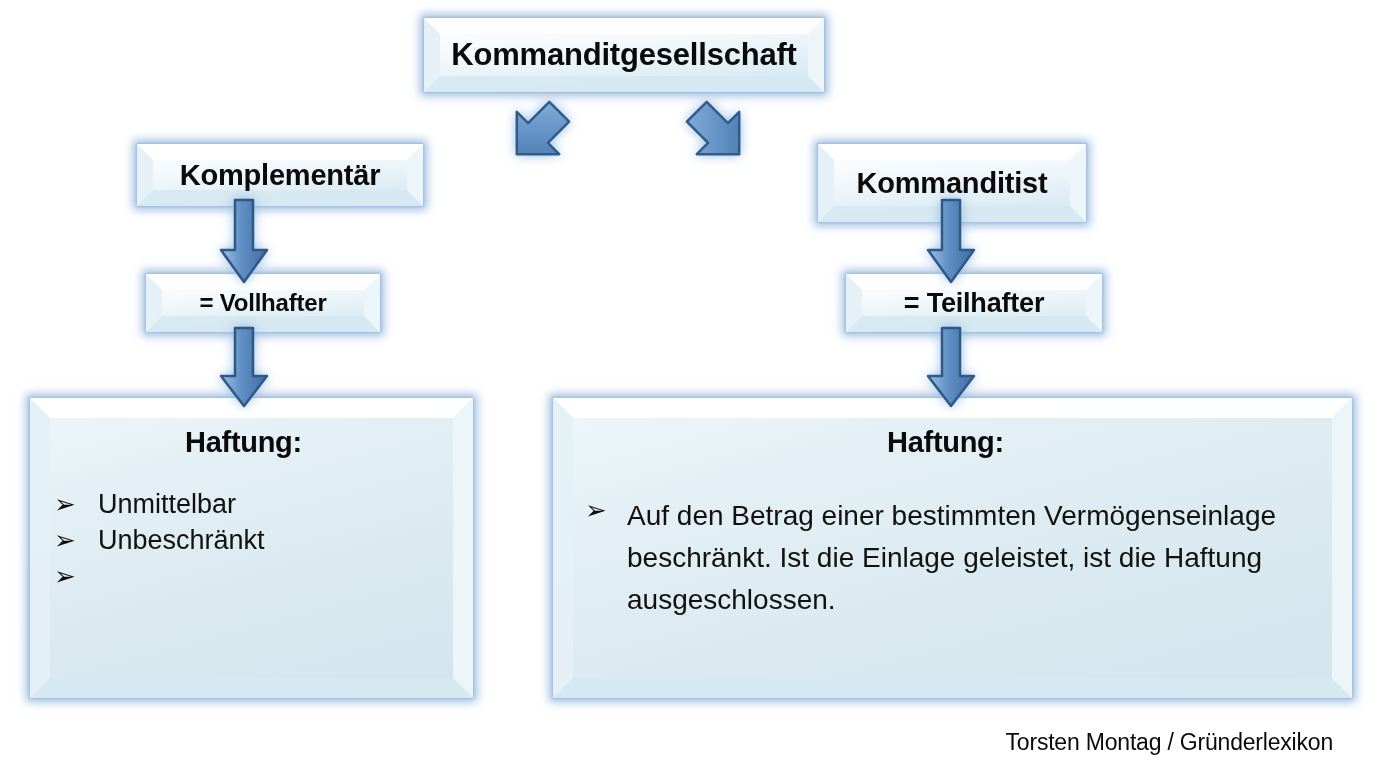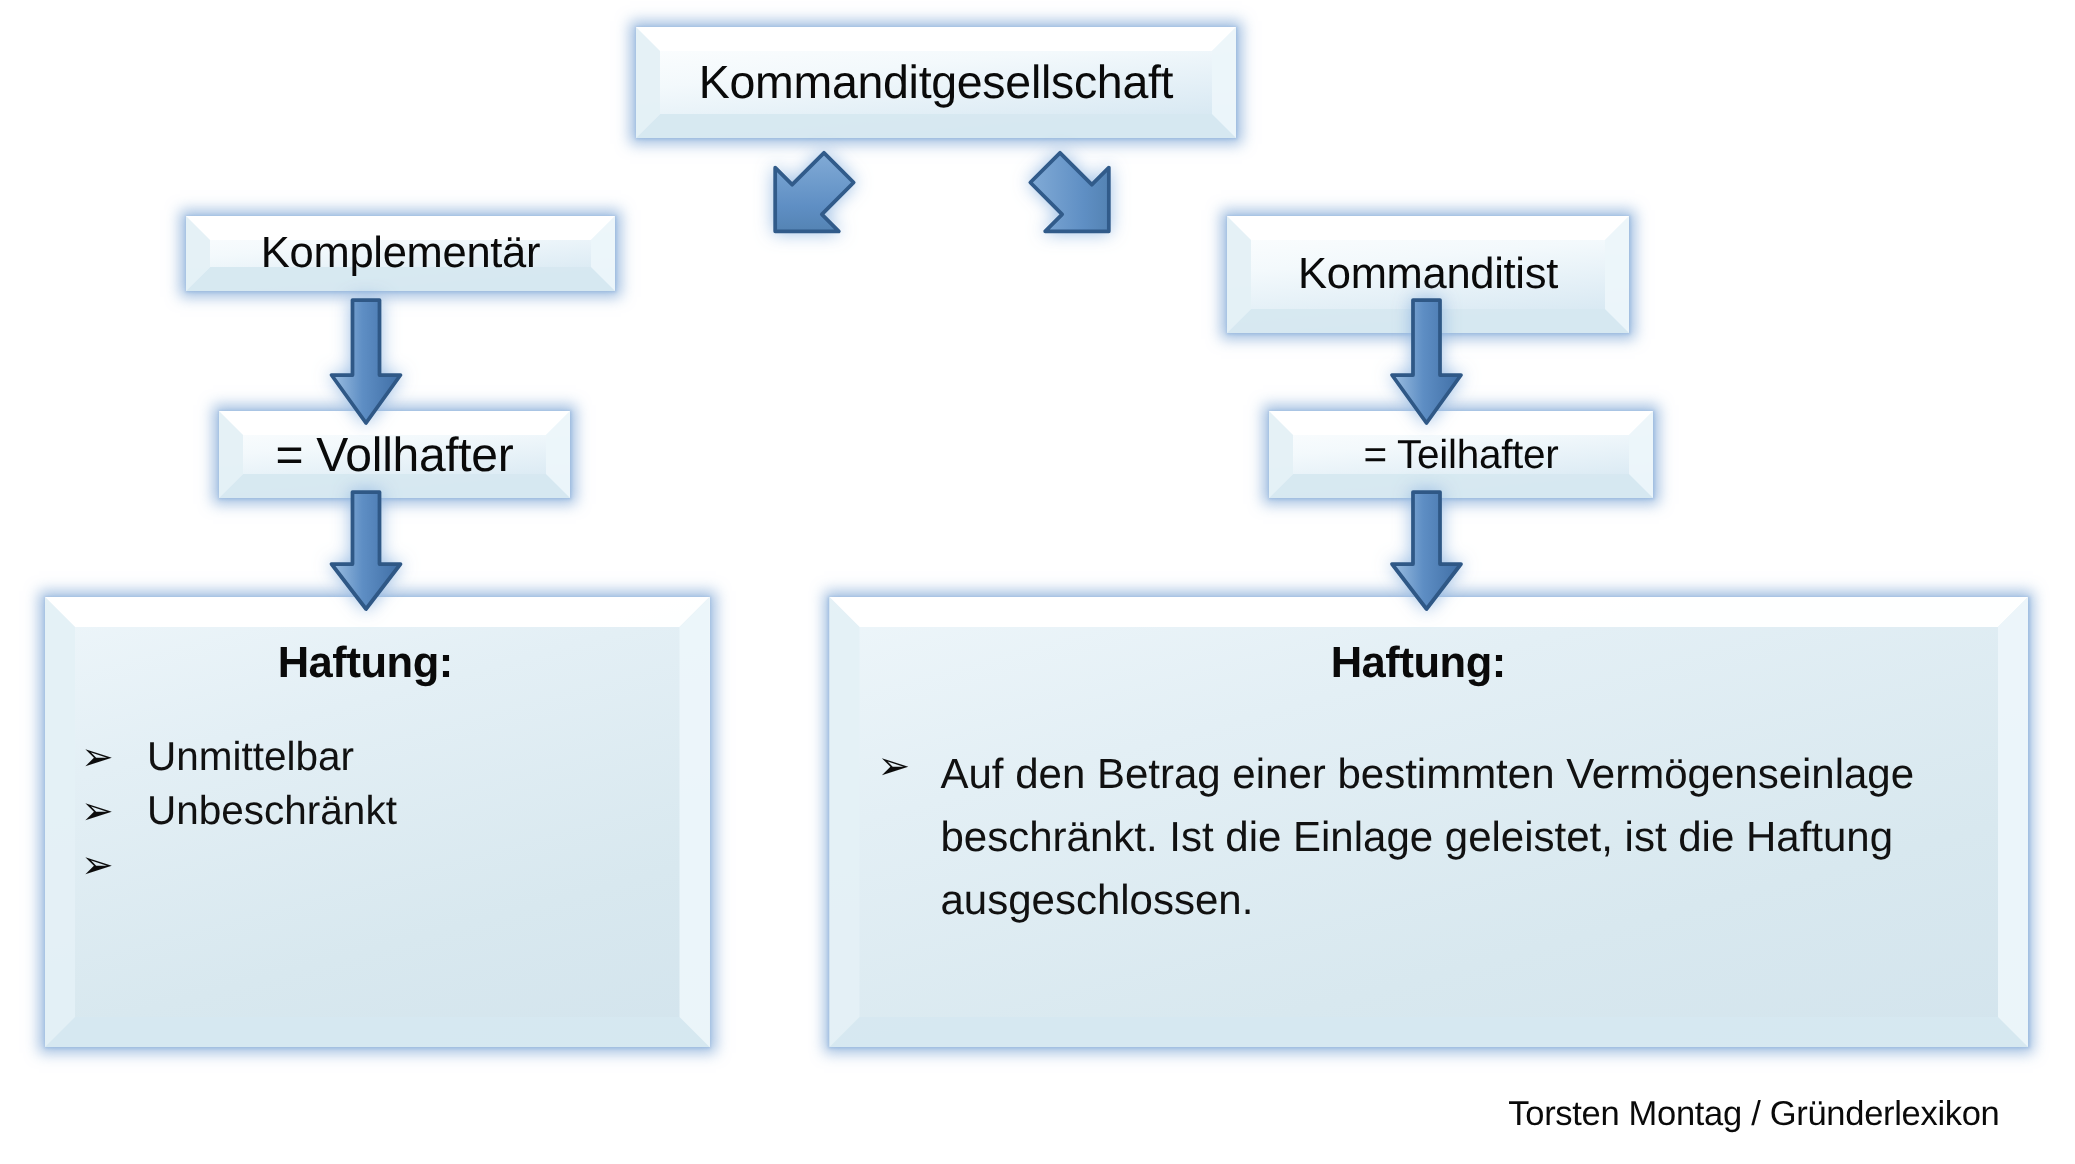--- a/index.html
+++ b/index.html
@@ -77,21 +77,21 @@
   .box.small {
     background: linear-gradient(175deg, #ffffff 0%, #f3f9fc 38%, #dcebf4 78%, #cfe3f0 100%);
     --bw: 16px;
   }
   .box.small .label {
     position: absolute;
     inset: 0;
     display: flex;
     align-items: center;
     justify-content: center;
-    font-weight: normal;
+    font-weight: bold;
     letter-spacing: -0.2px;
     color: #0a0a0a;
     z-index: 3;
   }
 
   
   .box.panel {
     background: linear-gradient(165deg, #eef6fa 0%, #e3eff5 30%, #d8e8ef 70%, #d3e4ed 100%);
     --bw: 20px;
   }
@@ -194,42 +194,42 @@
         <stop offset="0%" stop-color="#8db4dc"></stop>
         <stop offset="55%" stop-color="#5f8fc4"></stop>
         <stop offset="100%" stop-color="#46749f"></stop>
       </linearGradient>
     </defs>
     <g transform="rotate(-45 46 34)">
       <path d="M32 4 L60 4 L60 34 L76 34 L46 64 L16 34 L32 34 Z" fill="url(#gDR)" stroke="#315b8a" stroke-width="2.5" stroke-linejoin="round"></path>
     </g>
   </svg>
 
-  <div class="box small" style="left:124px; top:144px; width:286px; height:50px; font-size:29px;">
+  <div class="box small" style="left:137px; top:144px; width:286px; height:62px; font-size:29px;">
     <div class="bevel">
       <div class="bev-t"></div>
         <div class="bev-b"></div>
         <div class="bev-l"></div>
         <div class="bev-r"></div>
     </div>
     <div class="label">Komplementär</div>
   </div>
 
   <svg class="arrow" style="left:218px; top:198px;" width="52" height="88" viewBox="0 0 52 88">
     <defs>
       <linearGradient id="gV1" x1="0" y1="0" x2="1" y2="0">
         <stop offset="0%" stop-color="#9ec0e2"></stop>
         <stop offset="45%" stop-color="#5e8ec4"></stop>
         <stop offset="100%" stop-color="#3f6ea5"></stop>
       </linearGradient>
     </defs>
     <path d="M17 2 L35 2 L35 52 L49 52 L26 84 L3 52 L17 52 Z" fill="url(#gV1)" stroke="#2f5886" stroke-width="2.5" stroke-linejoin="round"></path>
   </svg>
 
-  <div class="box small" style="left:146px; top:274px; width:234px; height:58px; font-size:32px;">
+  <div class="box small" style="left:146px; top:274px; width:234px; height:58px; font-size:24px;">
     <div class="bevel">
       <div class="bev-t"></div>
         <div class="bev-b"></div>
         <div class="bev-l"></div>
         <div class="bev-r"></div>
     </div>
     <div class="label">= Vollhafter</div>
   </div>
 
   <svg class="arrow" style="left:218px; top:326px;" width="52" height="84" viewBox="0 0 52 84">

